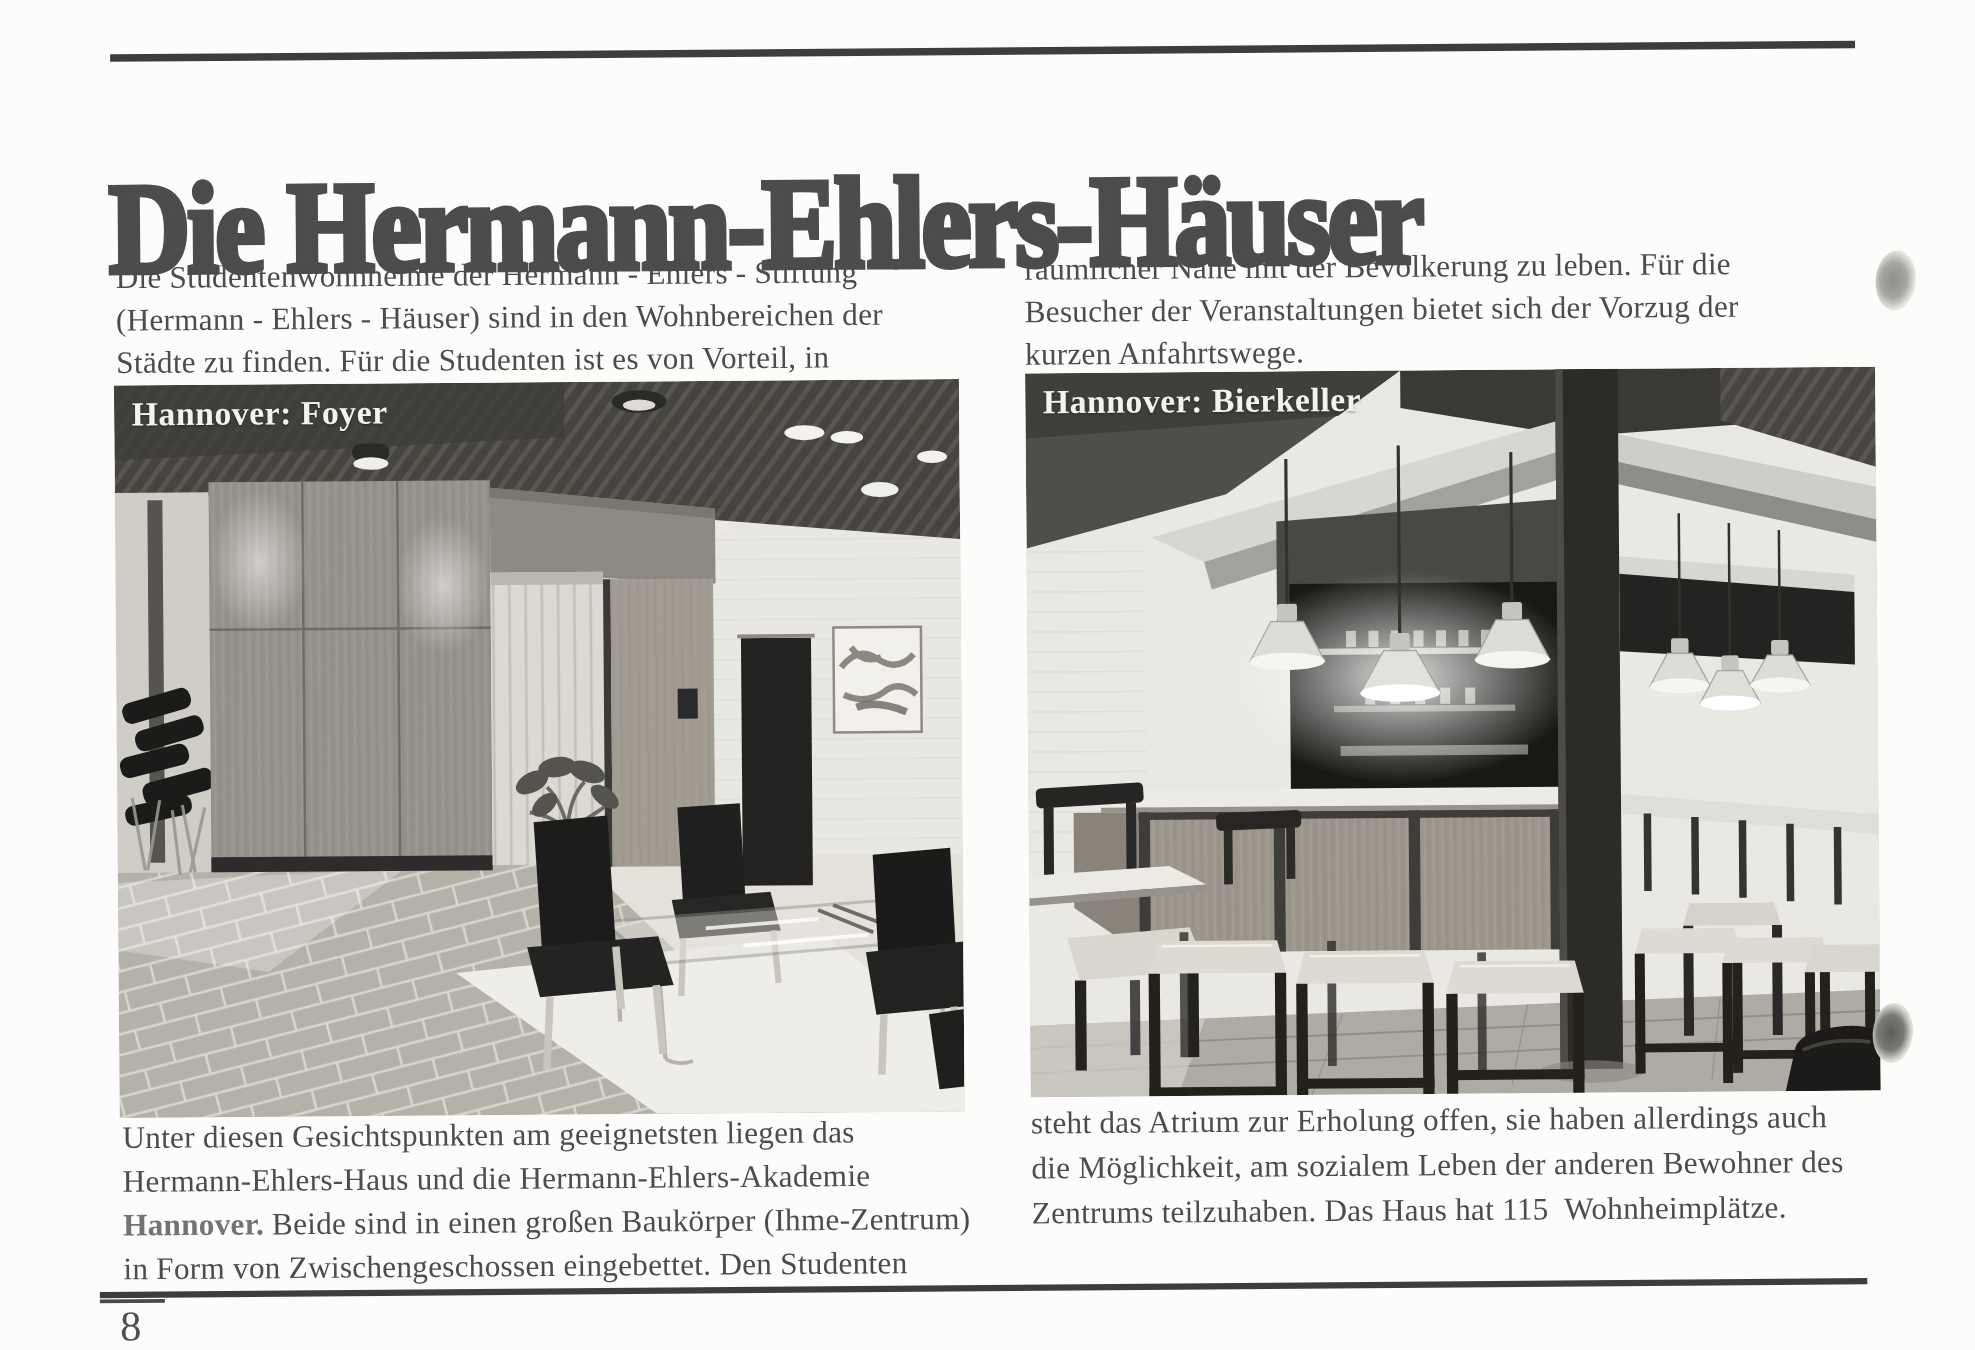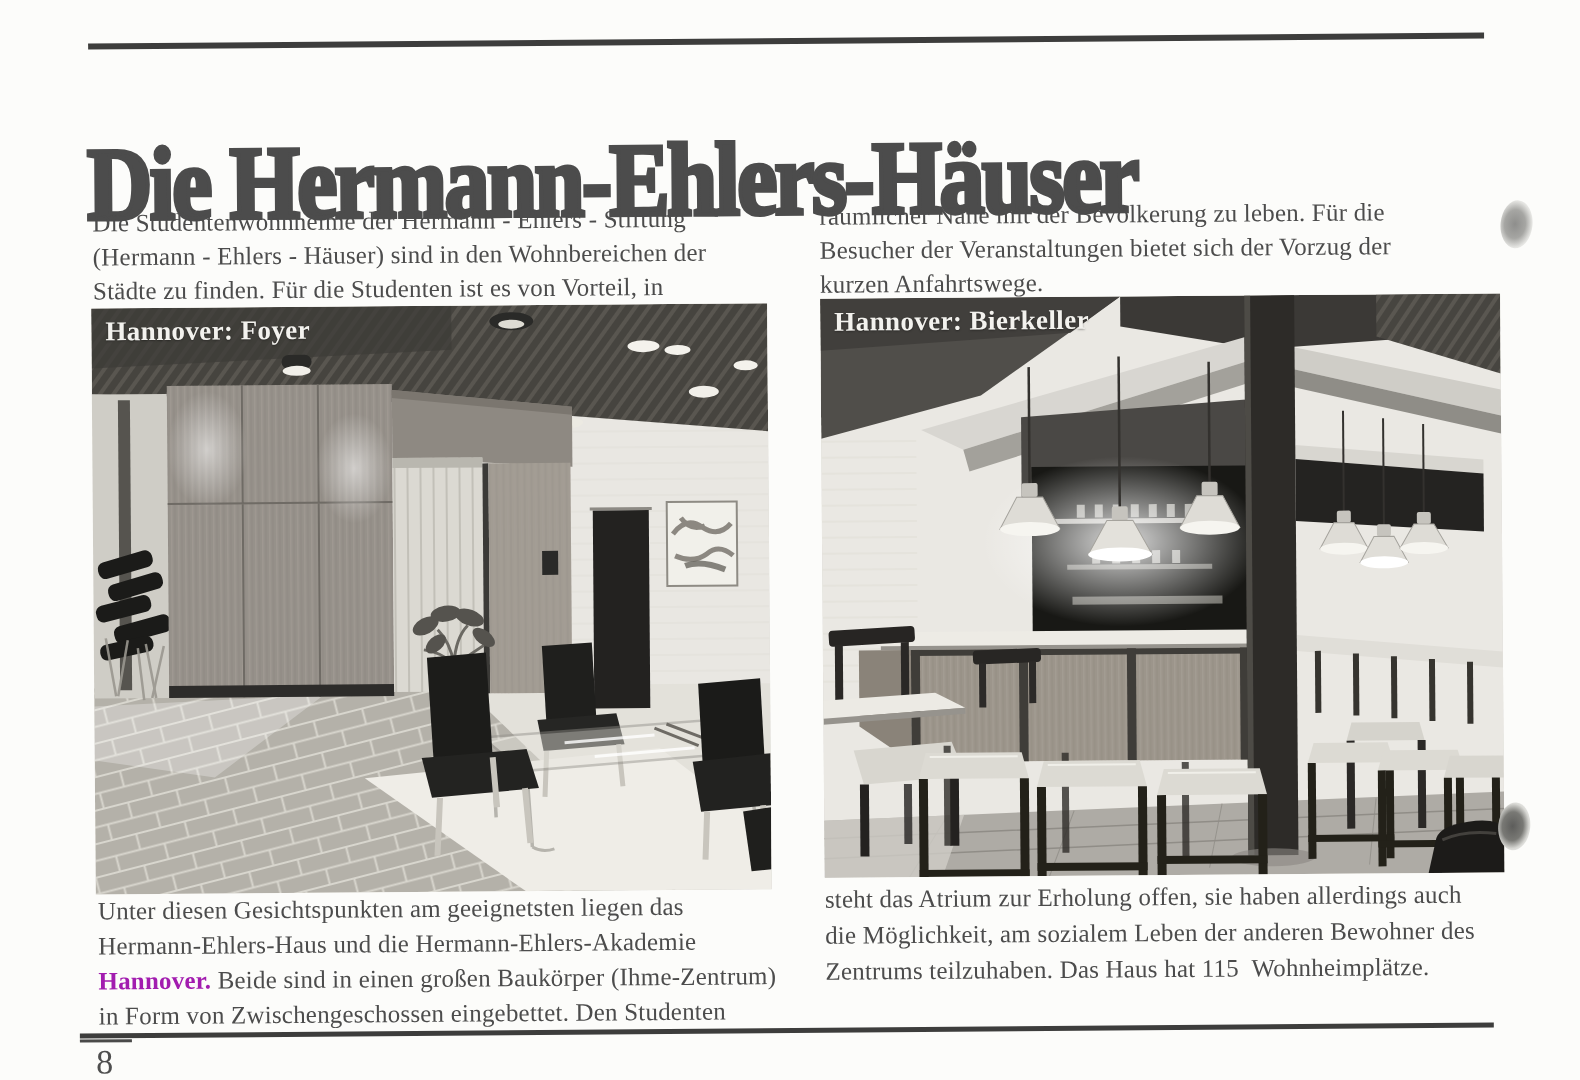--- a/index.html
+++ b/index.html
@@ -16,21 +16,21 @@
   .rule-bottom::after{content:"";position:absolute;left:0;top:6px;width:52px;height:3px;background:#4a4a49;}
   .title{
     position:absolute;left:90px;top:64px;
     font-size:90px;font-weight:bold;letter-spacing:-2.5px;line-height:96px;
     color:#4c4c4c;-webkit-text-stroke:4px #4c4c4c;
     transform:scaleY(1.15);transform-origin:left top;white-space:nowrap;
   }
   .bodytext{position:absolute;font-size:25px;line-height:34px;letter-spacing:0.2px;color:#4c4c4c;}
   .multiline{white-space:pre-wrap;}
   .block{display:block;}
-  .bold{font-weight:bold;color:#a21caf;text-align:center;}
+  .bold{font-weight:bold;color:#737373;text-align:center;}
   .intro-left{left:95px;top:201px;width:680px;}
   .intro-right{left:822px;top:200px;width:680px;}
   .caption{margin:0;}
   .caption-left{left:95px;top:888px;width:720px;line-height:35px;}
   .caption-right{left:822px;top:882px;width:700px;line-height:36px;}
   .photo{position:absolute;overflow:hidden;background:#dcdad4;}
   .photo svg{position:absolute;inset:0;width:100%;height:100%;display:block;}
   .photo-left{left:93px;top:303px;width:676px;height:586px;}
   .photo-right{left:822px;top:299px;width:680px;height:579px;}
   .photo-label{

